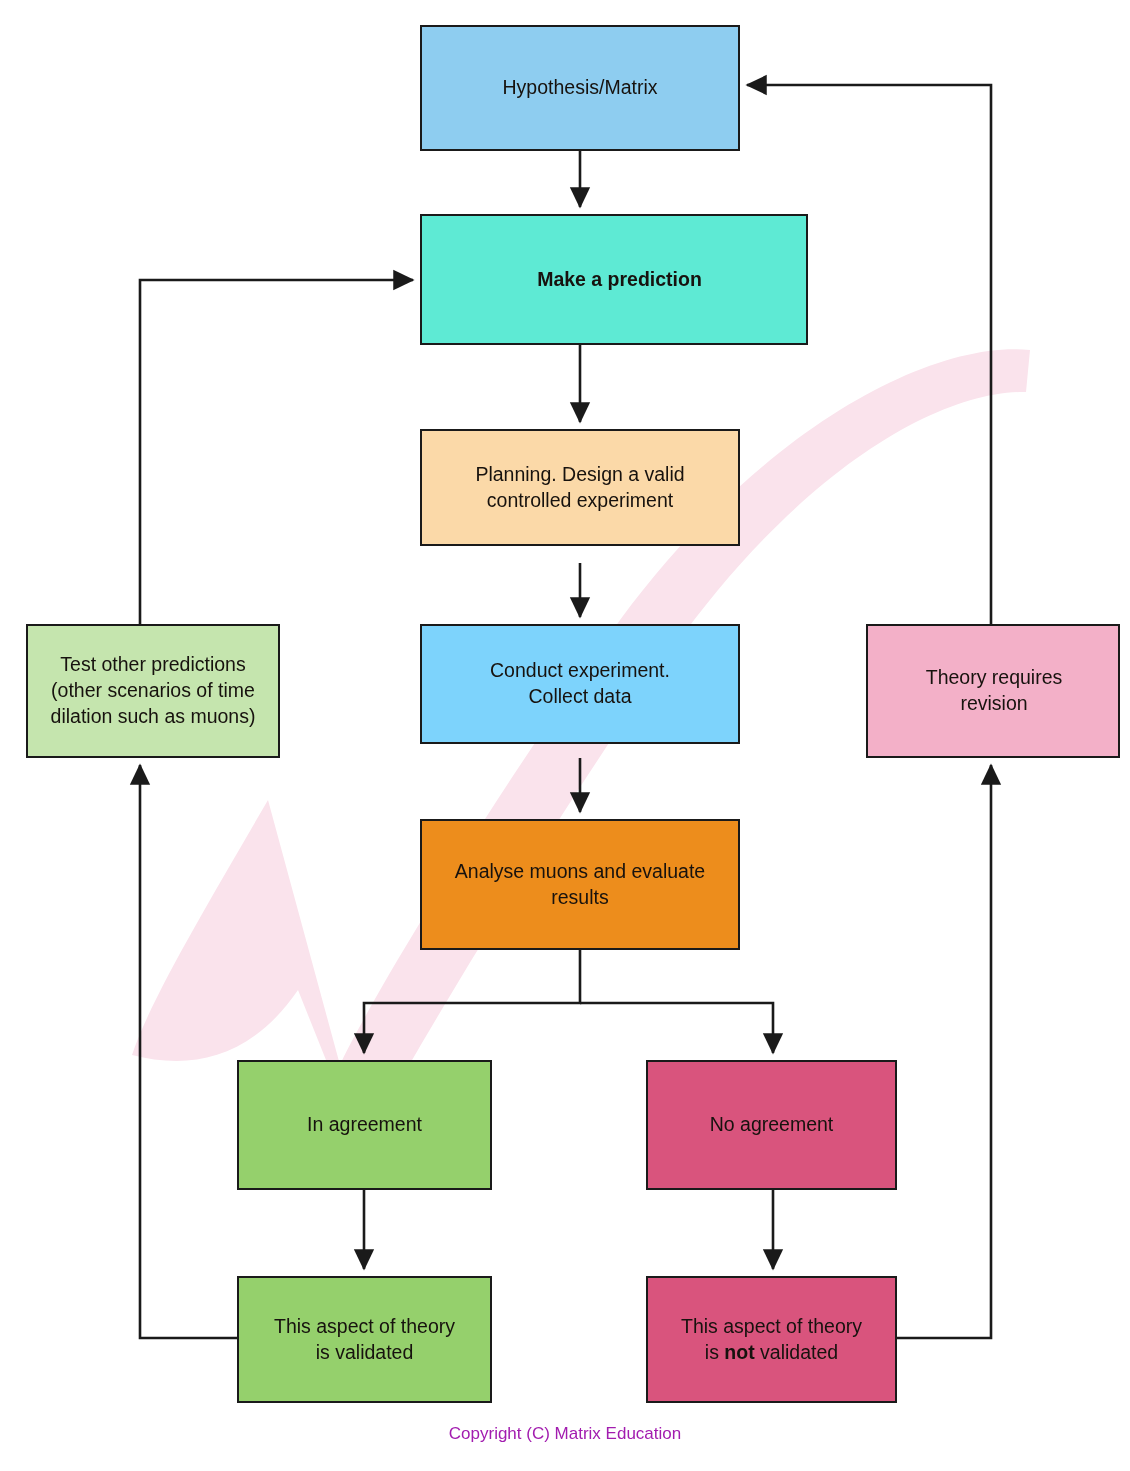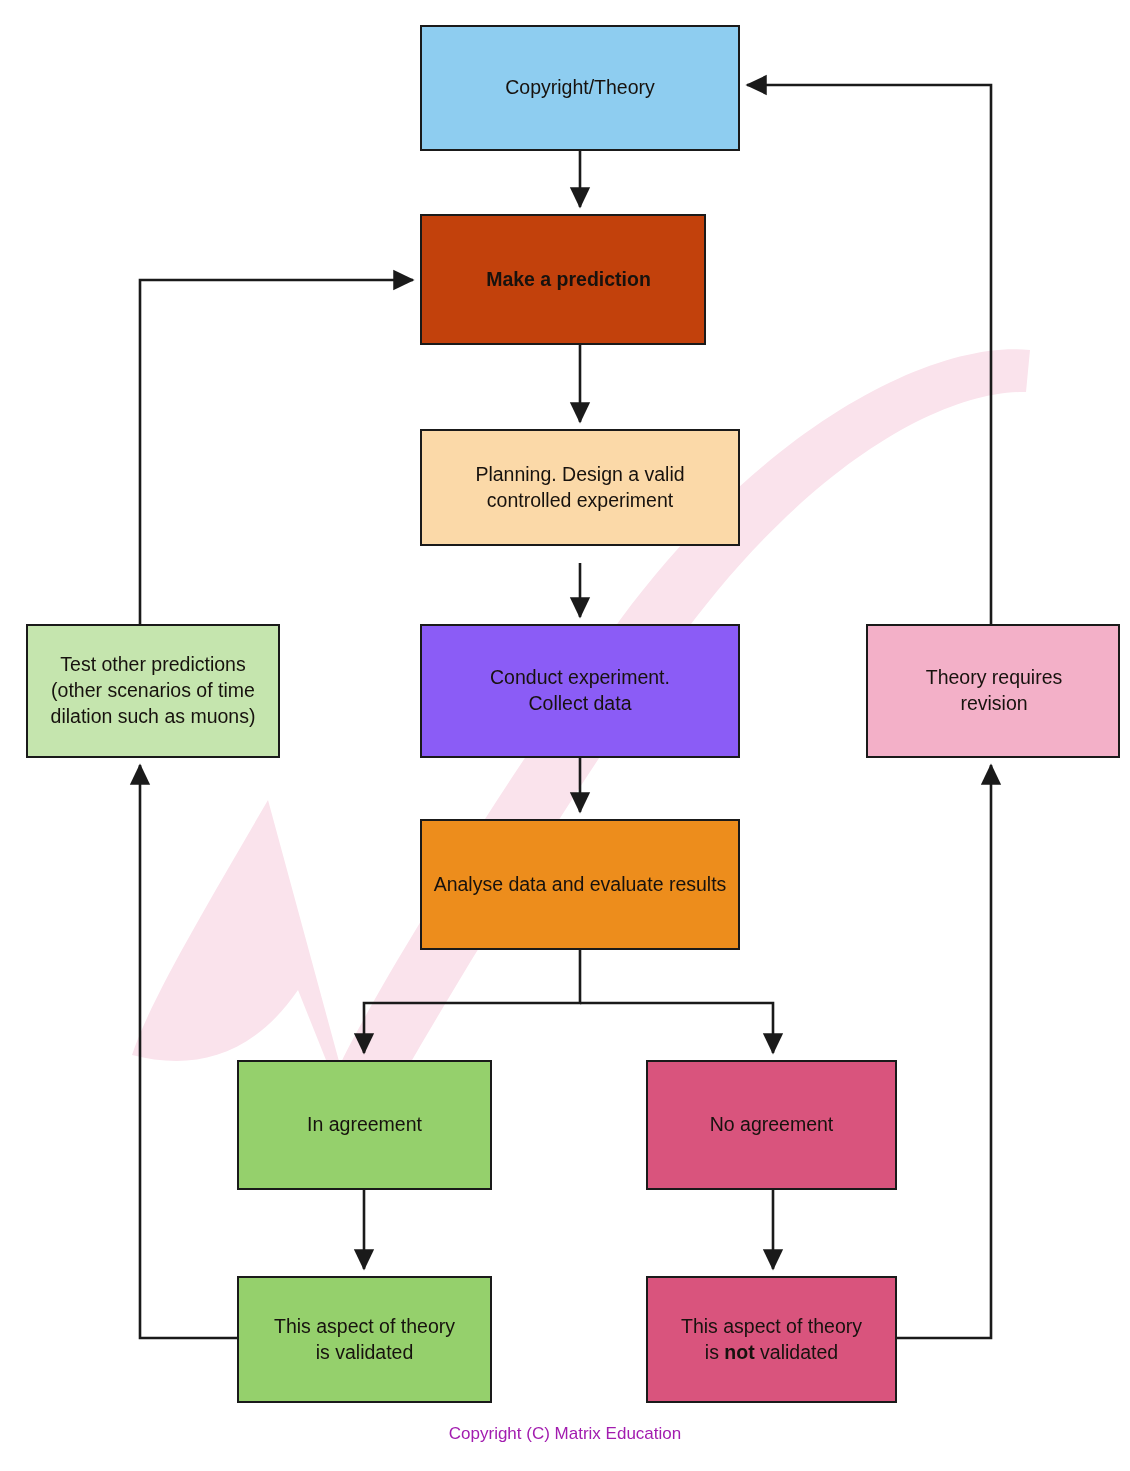--- a/index.html
+++ b/index.html
@@ -117,33 +117,33 @@
 
       <path d="M 140 624 L 140 280 L 413 280"></path>
 
       <path d="M 897 1338 L 991 1338 L 991 765"></path>
 
       <path d="M 991 624 L 991 85 L 747 85"></path>
     </g>
   </svg>
 
   <div class="node" style="left: 420px; top: 25px; width: 320px; height: 126px; background: rgb(142, 205, 240);">
-    <span class="label">Copyright/Theory</span>
+    <span class="label">Hypothesis/Matrix</span>
   </div>
-  <div class="node bolded" style="left: 420px; top: 214px; width: 286px; height: 131px; background: #c2410c; padding-left: 17px;">
+  <div class="node bolded" style="left: 420px; top: 214px; width: 388px; height: 131px; background: #5eead4; padding-left: 17px;">
     <span class="label">Make a prediction</span>
   </div>
   <div class="node" style="left: 420px; top: 429px; width: 320px; height: 117px; background: rgb(251, 217, 168);">
     <span class="label">Planning. Design a valid<br>controlled experiment</span>
   </div>
-  <div class="node" style="left: 420px; top: 624px; width: 320px; height: 134px; background: #8b5cf6;">
+  <div class="node" style="left: 420px; top: 624px; width: 320px; height: 120px; background: #7dd3fc;">
     <span class="label">Conduct experiment.<br>Collect data</span>
   </div>
   <div class="node" style="left: 420px; top: 819px; width: 320px; height: 131px; background: rgb(237, 141, 28);">
-    <span class="label">Analyse data and evaluate results</span>
+    <span class="label">Analyse muons and evaluate results</span>
   </div>
   <div class="node" style="left: 26px; top: 624px; width: 254px; height: 134px; background: rgb(197, 229, 174);">
     <span class="label">Test other predictions<br>(other scenarios of time<br>dilation such as muons)</span>
   </div>
   <div class="node" style="left: 866px; top: 624px; width: 254px; height: 134px; background: rgb(243, 176, 200); padding-left: 8px;">
     <span class="label">Theory requires<br>revision</span>
   </div>
   <div class="node" style="left: 237px; top: 1060px; width: 255px; height: 130px; background: rgb(149, 208, 108);">
     <span class="label">In agreement</span>
   </div>

